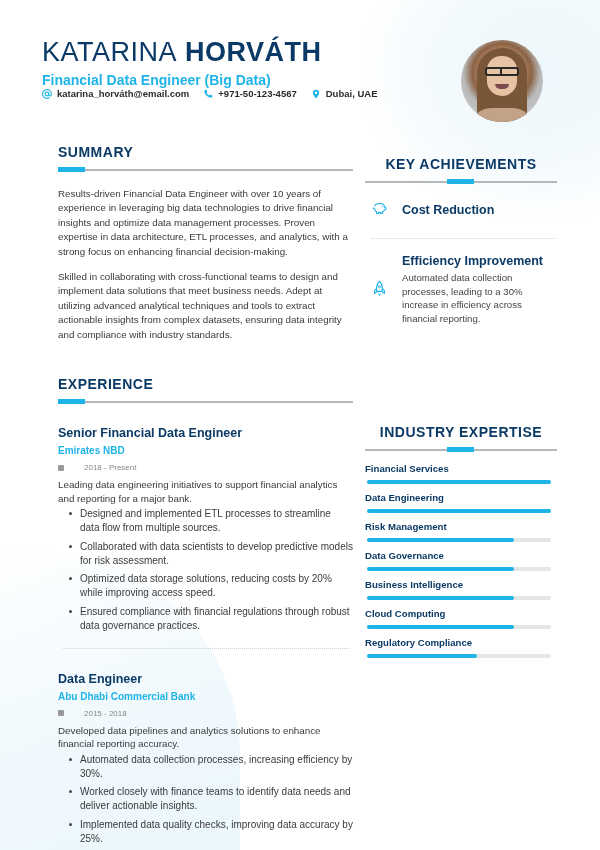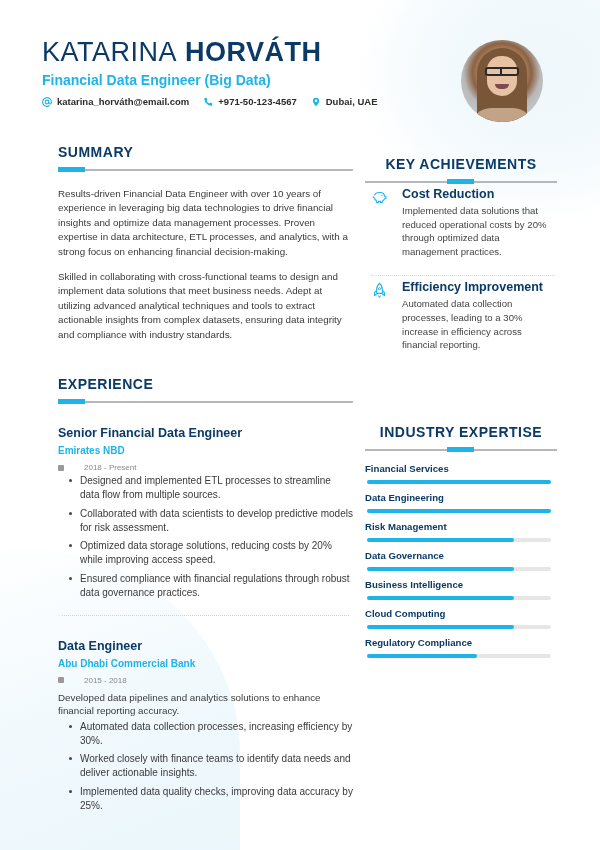--- a/index.html
+++ b/index.html
@@ -23,21 +23,21 @@
     z-index: 0;
   }
   .page { position: relative; z-index: 1; width: 600px; height: 613px; }
 
   
   .header { position: absolute; left: 42px; top: 36px; width: 400px; }
   .name { font-size: 27px; color: #0b3a66; letter-spacing: 0.5px; line-height: 32px; white-space: nowrap; }
   .name .first { font-weight: 400; }
   .name .last { font-weight: 700; margin-left: 8px; }
   .title { margin-top: 4px; font-size: 14px; font-weight: 700; color: #1fb4e8; }
-  .contacts { margin-top: 8px; display: flex; gap: 14px; font-size: 9.5px; font-weight: 700; color: #2b2b2b; align-items: center; }
+  .contacts { margin-top: 0; display: flex; gap: 14px; font-size: 9.5px; font-weight: 700; color: #2b2b2b; align-items: center; }
   .contact { display: flex; align-items: center; gap: 5px; white-space: nowrap; }
   .contact svg { width: 10px; height: 10px; }
 
   .photo {
     position: absolute; left: 461px; top: 40px; width: 82px; height: 82px; border-radius: 50%;
     background: radial-gradient(circle at 50% 40%, #e2c4a8 0%, #c79a73 28%, #8b6244 46%, #b9b9b9 60%, #d9d9d9 100%);
     overflow: hidden;
   }
   .photo .hair { position:absolute; left:16px; top:8px; width:50px; height:74px; border-radius: 25px 25px 10px 10px; background:#7a5638; }
   .photo .face { position:absolute; left:26px; top:16px; width:30px; height:40px; border-radius: 15px 15px 16px 16px; background:#e7c3a3; }
@@ -66,21 +66,21 @@
   .job-dates .cal { width: 6px; height: 6px; background: #999; border-radius: 1px; }
   .job-desc { margin-top: 6px; font-size: 9.8px; line-height: 13.6px; color: #3a3a3a; }
   .job ul { list-style: none; margin-top: 2px; padding-left: 22px; }
   .job li { position: relative; font-size: 10px; line-height: 14px; color: #3a3a3a; margin-bottom: 4.5px; padding-left: 0; }
   .job li::before { content: ""; position: absolute; left: -11px; top: 5px; width: 3px; height: 3px; border-radius: 50%; background: #444; }
   .job-sep { margin-top: 15px; border-top: 1px dotted #cfd3d6; margin-left: 4px; margin-right: 4px; }
 
   .achievements { top: 156px; }
   .achievements .sec-title, .expertise .sec-title { text-align: center; }
   .achievements .sec-rule .accent, .expertise .sec-rule .accent { left: 82px; }
-  .ach { display: flex; margin-top: 4px; gap: 17px; }
+  .ach { display: flex; margin-top: 15px; gap: 17px; align-items: center; }
   .ach-icon { width: 20px; flex: none; padding-left: 6px; padding-top: 2px; }
   .ach-icon svg { width: 17px; height: 17px; }
   .ach-title { font-size: 12.5px; font-weight: 700; color: #0b3a66; }
   .ach-desc { margin-top: 3px; font-size: 9.6px; line-height: 13.6px; color: #444; }
   .ach-sep { margin-top: 17px; border-top: 1px dotted #d8dbde; margin-left: 6px; margin-right: 2px; }
 
   .expertise { top: 424px; }
   .exp-list { margin-top: 12px; }
   .exp-item { margin-bottom: 8px; }
   .exp-label { font-size: 9.6px; font-weight: 700; color: #0b3a66; }
@@ -146,20 +146,21 @@
         <div class="accent" style="left:0"></div>
       </div>
 
     <div class="job">
       <div class="job-title">Senior Financial Data Engineer</div>
       <div class="job-company">Emirates NBD</div>
       <div class="job-dates">
         <span class="cal"></span>
         <span>2018 - Present</span>
       </div>
+      <div class="job-desc">Leading data engineering initiatives to support financial analytics and reporting for a major bank.</div>
       <ul>
         <li>Designed and implemented ETL processes to streamline data flow from multiple sources.</li>
         <li>Collaborated with data scientists to develop predictive models for risk assessment.</li>
         <li>Optimized data storage solutions, reducing costs by 20% while improving access speed.</li>
         <li>Ensured compliance with financial regulations through robust data governance practices.</li>
       </ul>
     </div>
     <div class="job-sep"></div>
 
     <div class="job">
@@ -186,21 +187,20 @@
 
     <div class="ach">
       <div class="ach-icon">
         <svg viewBox="0 0 24 24">
             <path d="M5 9c1-3 4-4 7-4 4 0 7 2 7 5l2 .5v3l-2 .5c-.5 1.5-1.5 2.5-3 3v2h-2.5v-1.5h-3V19H8v-2c-2-1-3-2.5-3-4.5-1.2 0-2-.8-2-2" fill="none" stroke="#1fb4e8" stroke-width="1.6" stroke-linejoin="round"></path>
             <circle cx="15.5" cy="9.5" r=".9" fill="#1fb4e8"></circle>
           </svg>
       </div>
       <div>
         <div class="ach-title">Cost Reduction</div>
-        <div class="ach-desc">Implemented data solutions that reduced operational costs by 20% through optimized data management practices.</div>
       </div>
     </div>
     <div class="ach-sep"></div>
 
     <div class="ach">
       <div class="ach-icon">
         <svg viewBox="0 0 24 24">
             <path d="M12 2c3 2.5 4 6 4 9v5H8v-5c0-3 1-6.5 4-9z" fill="none" stroke="#1fb4e8" stroke-width="1.6" stroke-linejoin="round"></path>
             <path d="M8 12l-3 3v4l3-2M16 12l3 3v4l-3-2" fill="none" stroke="#1fb4e8" stroke-width="1.6" stroke-linejoin="round"></path>
             <circle cx="12" cy="9.5" r="1.5" fill="none" stroke="#1fb4e8" stroke-width="1.4"></circle>

